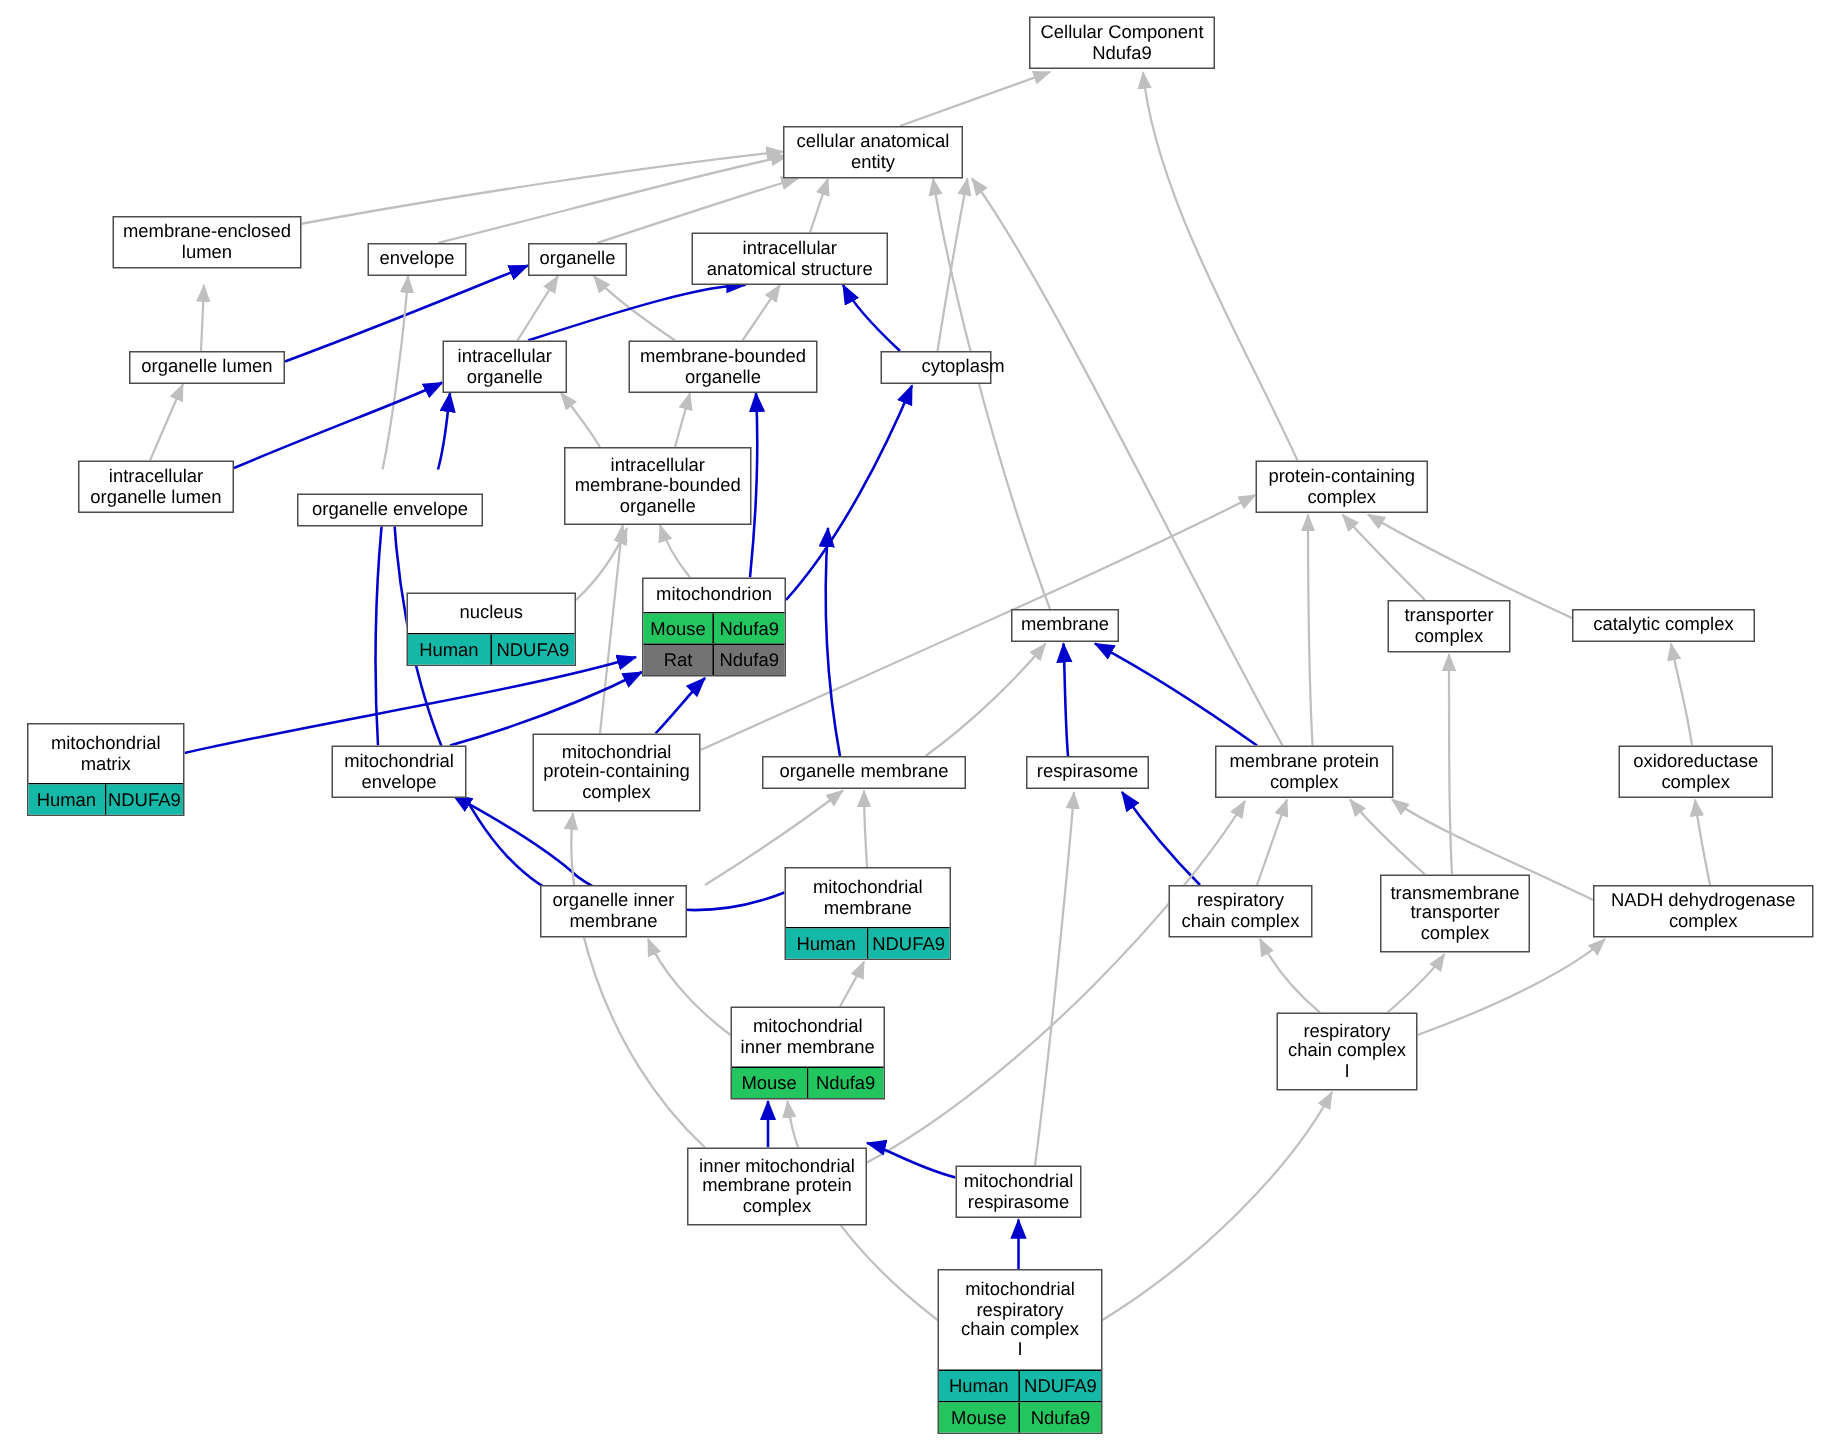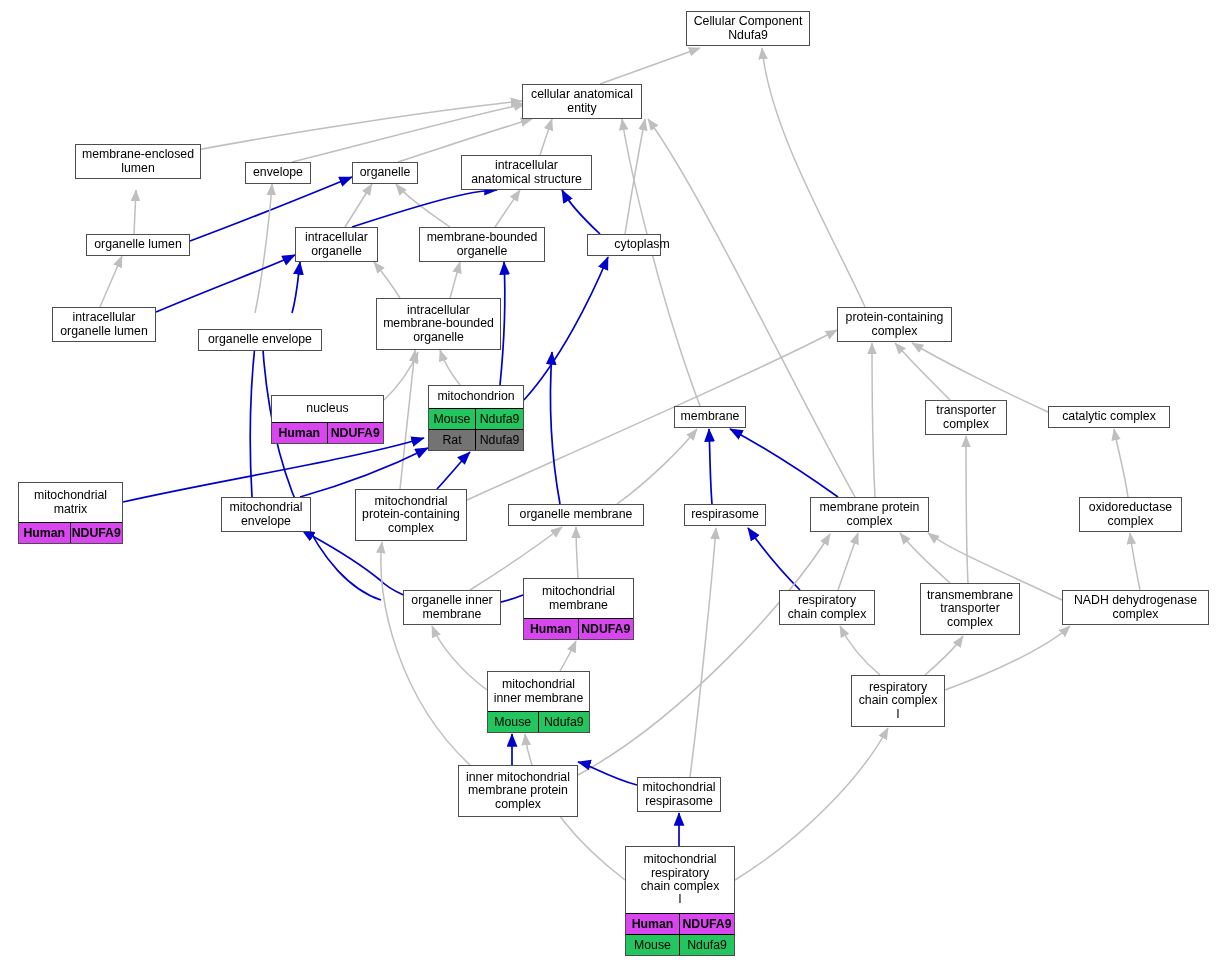--- a/index.html
+++ b/index.html
@@ -57,21 +57,21 @@
     justify-content: center;
     font-size: 12.3px;
     color: #000000;
     box-sizing: border-box;
     overflow: hidden;
     white-space: nowrap;
   }
   .anno-cell.sp {
     border-right: 1.4px solid #000000;
   }
-  .sp-human { background: #d946ef; font-weight: bold; }
+  .sp-human { background: #14b8a6; }
   .sp-mouse { background: #22c55e; }
   .sp-rat   { background: #737373; }
 </style>
 </head>
 <body>
 
 <div id="canvas">
   <svg id="edge-layer" viewBox="0 0 1220 968">
     <defs>
       <marker id="arrow-gray" markerWidth="9" markerHeight="9" refX="7.5" refY="3.2" orient="auto" markerUnits="strokeWidth">
@@ -252,21 +252,21 @@
         <div class="node-title">respirasome</div>
       </div>
       <div class="node" style="left: 810px; top: 497px; width: 119px; height: 35px;">
         <div class="node-title">membrane protein
 complex</div>
       </div>
       <div class="node" style="left: 1079px; top: 497px; width: 103px; height: 35px;">
         <div class="node-title">oxidoreductase
 complex</div>
       </div>
-      <div class="node" style="left: 403px; top: 590px; width: 98px; height: 35px;">
+      <div class="node" style="left: 360px; top: 590px; width: 98px; height: 35px;">
         <div class="node-title">organelle inner
 membrane</div>
       </div>
       <div class="node" style="left: 523px; top: 578px; width: 111px; height: 62px;">
         <div class="node-title">mitochondrial
 membrane</div>
         <div class="anno-row">
           <div class="anno-cell sp sp-human">Human</div>
           <div class="anno-cell sp-human">NDUFA9</div>
         </div>

